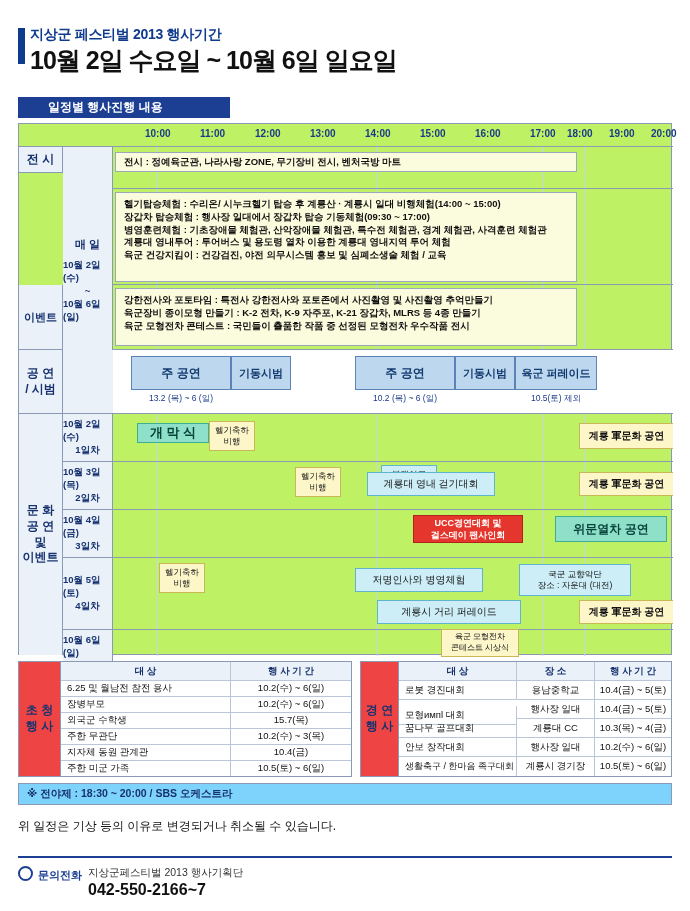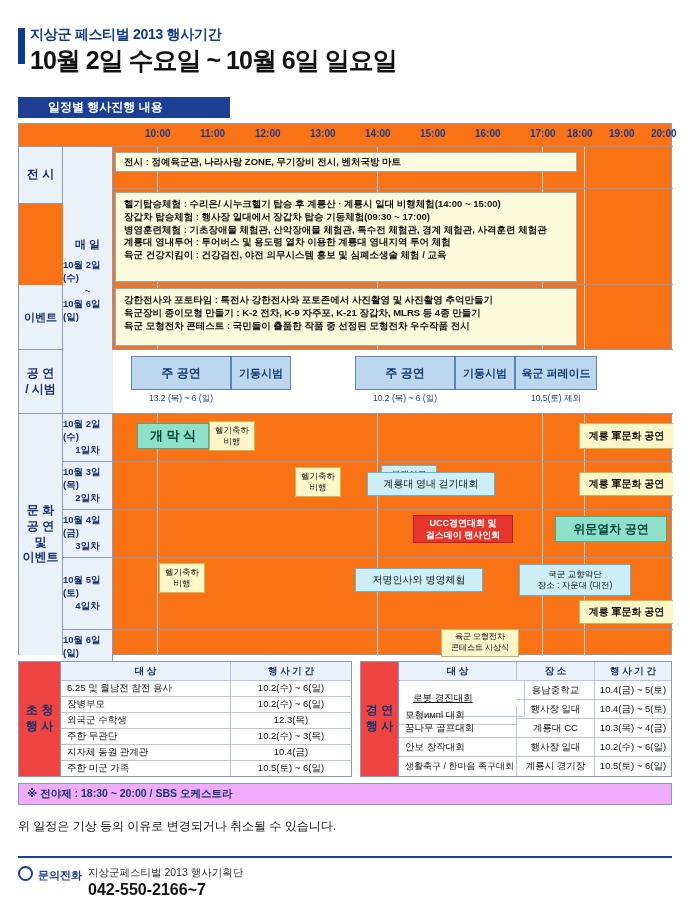--- a/index.html
+++ b/index.html
@@ -16,21 +16,21 @@
   .header{position:absolute;left:0;top:0;width:690px;height:88px;background:#ffffff;}
   .hdr-bar{position:absolute;left:18px;top:28px;width:7px;height:36px;background:#0f3b8c;}
   .hdr-sub{position:absolute;left:30px;top:26px;font-size:14px;font-weight:bold;color:#0f3b8c;letter-spacing:-0.3px;}
   .hdr-main{position:absolute;left:30px;top:44px;font-size:25px;font-weight:bold;color:#111;letter-spacing:-1px;}
 
   
   .sec-title{position:absolute;left:18px;top:97px;width:212px;height:21px;background:#1c3f94;color:#fff;
              font-size:12px;font-weight:bold;display:flex;align-items:center;padding-left:30px;box-sizing:border-box;}
 
   
-  .sched{position:absolute;left:18px;top:123px;width:654px;height:532px;border:1px solid #8a9ab5;background:#f97316;box-sizing:border-box;}
+  .sched{position:absolute;left:18px;top:123px;width:654px;height:532px;border:1px solid #8a9ab5;background:#bef264;box-sizing:border-box;}
   .abs{position:absolute;box-sizing:border-box;}
 
   .timehdr{height:23px;border-bottom:1px solid #8a9ab5;}
   .timelabel{position:absolute;top:4px;font-size:10px;color:#1b3a8a;font-weight:bold;}
 
   .rowlabel{background:#eaf1f8;border-right:1px solid #8a9ab5;border-bottom:1px solid #8a9ab5;
             display:flex;align-items:center;justify-content:center;font-weight:bold;color:#17326f;font-size:12px;text-align:center;line-height:1.3;}
   .rowlabel.small{font-size:11px;}
   .daycol{background:#eaf1f8;border-right:1px solid #8a9ab5;border-bottom:1px solid #8a9ab5;
           display:flex;flex-direction:column;align-items:center;justify-content:center;font-size:9.5px;color:#17326f;font-weight:bold;line-height:1.35;}
@@ -51,21 +51,21 @@
 
   
   .btable{position:absolute;border:1px solid #8a9ab5;box-sizing:border-box;background:#fff;}
   .bt-head{background:#eaf1f8;font-weight:bold;color:#17326f;}
   .bt-cell{position:absolute;box-sizing:border-box;font-size:9.5px;display:flex;align-items:center;justify-content:center;
            border-right:1px solid #b9c5d8;border-bottom:1px solid #b9c5d8;}
   .bt-cell.left{justify-content:flex-start;padding-left:6px;}
   .sidelbl{position:absolute;background:#ef4444;border-right:1px solid #8a9ab5;display:flex;align-items:center;justify-content:center;
            font-weight:bold;color:#17326f;font-size:12px;text-align:center;line-height:1.3;box-sizing:border-box;}
 
-  .noteband{position:absolute;left:18px;top:783px;width:654px;height:22px;background:#f0abfc;border:1px solid #8a9ab5;box-sizing:border-box;
+  .noteband{position:absolute;left:18px;top:783px;width:654px;height:22px;background:#7dd3fc;border:1px solid #8a9ab5;box-sizing:border-box;
             display:flex;align-items:center;padding-left:8px;font-size:10.5px;font-weight:bold;color:#17326f;}
   .footnote{position:absolute;left:18px;top:818px;font-size:12px;color:#111;}
   .callbar{position:absolute;left:18px;top:856px;width:654px;height:2px;background:#1c3f94;}
   .callicon{position:absolute;left:18px;top:866px;font-size:11px;color:#1c3f94;font-weight:bold;}
   .callorg{position:absolute;left:88px;top:866px;font-size:10.5px;color:#333;}
   .callnum{position:absolute;left:88px;top:881px;font-size:16px;font-weight:bold;color:#111;}
 </style>
 </head>
 <body>
 
@@ -92,21 +92,21 @@
     <div class="timelabel" style="left:511px;">17:00</div>
     <div class="timelabel" style="left:548px;">18:00</div>
     <div class="timelabel" style="left:590px;">19:00</div>
     <div class="timelabel" style="left:632px;">20:00</div>
 
     <div class="vline" style="left:138px;height:509px;"></div>
     <div class="vline" style="left:358px;height:509px;"></div>
     <div class="vline" style="left:523px;height:509px;"></div>
     <div class="vline" style="left:565px;height:509px;"></div>
 
-    <div class="abs rowlabel" style="left:0;top:23px;width:44px;height:57px;">전 시</div>
+    <div class="abs rowlabel" style="left:0;top:23px;width:44px;height:26px;">전 시</div>
     <div class="abs rowlabel small" style="left:0;top:161px;width:44px;height:65px;">이벤트</div>
     <div class="abs rowlabel" style="left:0;top:226px;width:44px;height:64px;flex-direction:column;">
       <span>공 연</span>
       <span>/ 시범</span>
     </div>
     <div class="abs rowlabel" style="left:0;top:290px;width:44px;height:241px;flex-direction:column;border-bottom:none;">
       <span>문 화</span>
       <span>공 연</span>
       <span>및</span>
       <span>이벤트</span>
@@ -149,21 +149,21 @@
     <div class="centerlbl" style="left:336px;top:269px;width:100px;">10.2 (목) ~ 6 (일)</div>
 
     <div class="box blue" style="left:496px;top:232px;width:82px;height:34px;font-size:11px;">육군 퍼레이드</div>
     <div class="centerlbl" style="left:496px;top:269px;width:82px;">10.5(토) 제외</div>
 
     <div class="abs daycol" style="left:44px;top:290px;width:50px;height:48px;">
       <div>10월 2일 (수)</div>
       <div>1일차</div>
     </div>
     <div class="abs cellarea" style="left:94px;top:290px;width:560px;height:48px;"></div>
-    <div class="box mint" style="left:118px;top:299px;width:72px;height:26px;">개 막 식</div>
+    <div class="box mint" style="left:118px;top:299px;width:72px;height:20px;">개 막 식</div>
     <div class="box cream" style="left:190px;top:297px;width:46px;height:30px;white-space:pre-line;font-size:8.5px;">헬기축하
 비행</div>
     <div class="box cyanbox" style="left:362px;top:297px;width:56px;height:30px;white-space:pre-line;font-size:8.5px;margin-top:44px;">블랙이글
 에어쇼</div>
     <div class="box cream" style="left:560px;top:299px;width:94px;height:26px;font-weight:bold;font-size:10px;border-right:none;">계룡 軍문화 공연</div>
 
     <div class="abs daycol" style="left:44px;top:338px;width:50px;height:48px;">
       <div>10월 3일 (목)</div>
       <div>2일차</div>
     </div>
@@ -171,34 +171,35 @@
     <div class="box cream" style="left:276px;top:343px;width:46px;height:30px;white-space:pre-line;font-size:8.5px;">헬기축하
 비행</div>
     <div class="box cyanbox" style="left:348px;top:348px;width:128px;height:24px;font-size:10px;font-family:Liberation Serif, serif;">계룡대 영내 걷기대회</div>
     <div class="box cream" style="left:560px;top:348px;width:94px;height:24px;font-weight:bold;font-size:10px;border-right:none;">계룡 軍문화 공연</div>
 
     <div class="abs daycol" style="left:44px;top:386px;width:50px;height:48px;">
       <div>10월 4일 (금)</div>
       <div>3일차</div>
     </div>
     <div class="abs cellarea" style="left:94px;top:386px;width:560px;height:48px;"></div>
-    <div class="box redbox" style="left:394px;top:391px;width:100px;height:28px;white-space:pre-line;">UCC경연대회 및
+    <div class="box redbox" style="left:394px;top:391px;width:110px;height:28px;white-space:pre-line;">UCC경연대회 및
 걸스데이 팬사인회</div>
     <div class="box mint" style="left:536px;top:392px;width:112px;height:26px;font-size:12px;">위문열차 공연</div>
 
     <div class="abs daycol" style="left:44px;top:434px;width:50px;height:72px;">
       <div>10월 5일 (토)</div>
       <div>4일차</div>
     </div>
     <div class="abs cellarea" style="left:94px;top:434px;width:560px;height:72px;"></div>
     <div class="box cream" style="left:140px;top:439px;width:46px;height:30px;white-space:pre-line;font-size:8.5px;">헬기축하
 비행</div>
     <div class="box cyanbox" style="left:500px;top:440px;width:112px;height:32px;white-space:pre-line;font-size:8.5px;">국군 교향악단
 장소 : 자운대 (대전)</div>
     <div class="box cyanbox" style="left:336px;top:444px;width:128px;height:24px;font-size:10px;">저명인사와 병영체험</div>
+    <div class="box cyanbox" style="left:358px;top:476px;width:144px;height:24px;font-size:10px;">계룡시 거리 퍼레이드</div>
     <div class="box cream" style="left:560px;top:476px;width:94px;height:24px;font-weight:bold;font-size:10px;border-right:none;">계룡 軍문화 공연</div>
 
     <div class="abs daycol" style="left:44px;top:506px;width:50px;height:47px;border-bottom:none;">
       <div>10월 6일 (일)</div>
       <div>5일차</div>
     </div>
     <div class="abs" style="left:94px;top:506px;width:560px;height:25px;"></div>
     <div class="box cream" style="left:422px;top:505px;width:78px;height:28px;white-space:pre-line;font-size:8px;">육군 모형전차
 콘테스트 시상식</div>
 
@@ -212,42 +213,42 @@
     <div class="bt-cell bt-head" style="left:42px;top:0;width:170px;height:19px;">대  상</div>
     <div class="bt-cell bt-head" style="left:212px;top:0;width:120px;height:19px;border-right:none;">행 사 기 간</div>
 
     <div class="bt-cell left" style="left:42px;top:19px;width:170px;height:16px;">6.25 및 월남전 참전 용사</div>
     <div class="bt-cell" style="left:212px;top:19px;width:120px;height:16px;border-right:none;">10.2(수) ~ 6(일)</div>
 
     <div class="bt-cell left" style="left:42px;top:35px;width:170px;height:16px;">장병부모</div>
     <div class="bt-cell" style="left:212px;top:35px;width:120px;height:16px;border-right:none;">10.2(수) ~ 6(일)</div>
 
     <div class="bt-cell left" style="left:42px;top:51px;width:170px;height:16px;">외국군 수학생</div>
-    <div class="bt-cell" style="left:212px;top:51px;width:120px;height:16px;border-right:none;">12.3(목)</div>
+    <div class="bt-cell" style="left:212px;top:51px;width:120px;height:16px;border-right:none;">15.7(목)</div>
 
     <div class="bt-cell left" style="left:42px;top:67px;width:170px;height:16px;">주한 무관단</div>
     <div class="bt-cell" style="left:212px;top:67px;width:120px;height:16px;border-right:none;">10.2(수) ~ 3(목)</div>
 
     <div class="bt-cell left" style="left:42px;top:83px;width:170px;height:16px;">지자체 동원 관계관</div>
     <div class="bt-cell" style="left:212px;top:83px;width:120px;height:16px;border-right:none;">10.4(금)</div>
 
     <div class="bt-cell left" style="left:42px;top:99px;width:170px;height:15px;border-bottom:none;">주한 미군 가족</div>
     <div class="bt-cell" style="left:212px;top:99px;width:120px;height:15px;border-right:none;border-bottom:none;">10.5(토) ~ 6(일)</div>
   </div>
 
   <div class="btable" style="left:360px;top:661px;width:312px;height:116px;">
     <div class="sidelbl" style="left:0;top:0;width:38px;height:114px;">
       <span style="white-space:pre-line;">경 연
 행 사</span>
     </div>
     <div class="bt-cell bt-head" style="left:38px;top:0;width:118px;height:19px;">대  상</div>
     <div class="bt-cell bt-head" style="left:156px;top:0;width:78px;height:19px;">장  소</div>
     <div class="bt-cell bt-head" style="left:234px;top:0;width:76px;height:19px;border-right:none;">행 사 기 간</div>
 
-    <div class="bt-cell left" style="left:46px;top:19px;width:118px;height:36px;text-decoration:underline;">로봇 경진대회</div>
+    <div class="bt-cell left" style="left:38px;top:19px;width:118px;height:19px;">로봇 경진대회</div>
     <div class="bt-cell" style="left:156px;top:19px;width:78px;height:19px;">용남중학교</div>
     <div class="bt-cell" style="left:234px;top:19px;width:76px;height:19px;border-right:none;">10.4(금) ~ 5(토)</div>
 
     <div class="bt-cell left" style="left:38px;top:44px;width:118px;height:19px;">모형импl 대회</div>
     <div class="bt-cell" style="left:156px;top:38px;width:78px;height:19px;">행사장 일대</div>
     <div class="bt-cell" style="left:234px;top:38px;width:76px;height:19px;border-right:none;">10.4(금) ~ 5(토)</div>
 
     <div class="bt-cell left" style="left:38px;top:57px;width:118px;height:19px;">꿈나무 골프대회</div>
     <div class="bt-cell" style="left:156px;top:57px;width:78px;height:19px;">계룡대 CC</div>
     <div class="bt-cell" style="left:234px;top:57px;width:76px;height:19px;border-right:none;">10.3(목) ~ 4(금)</div>

